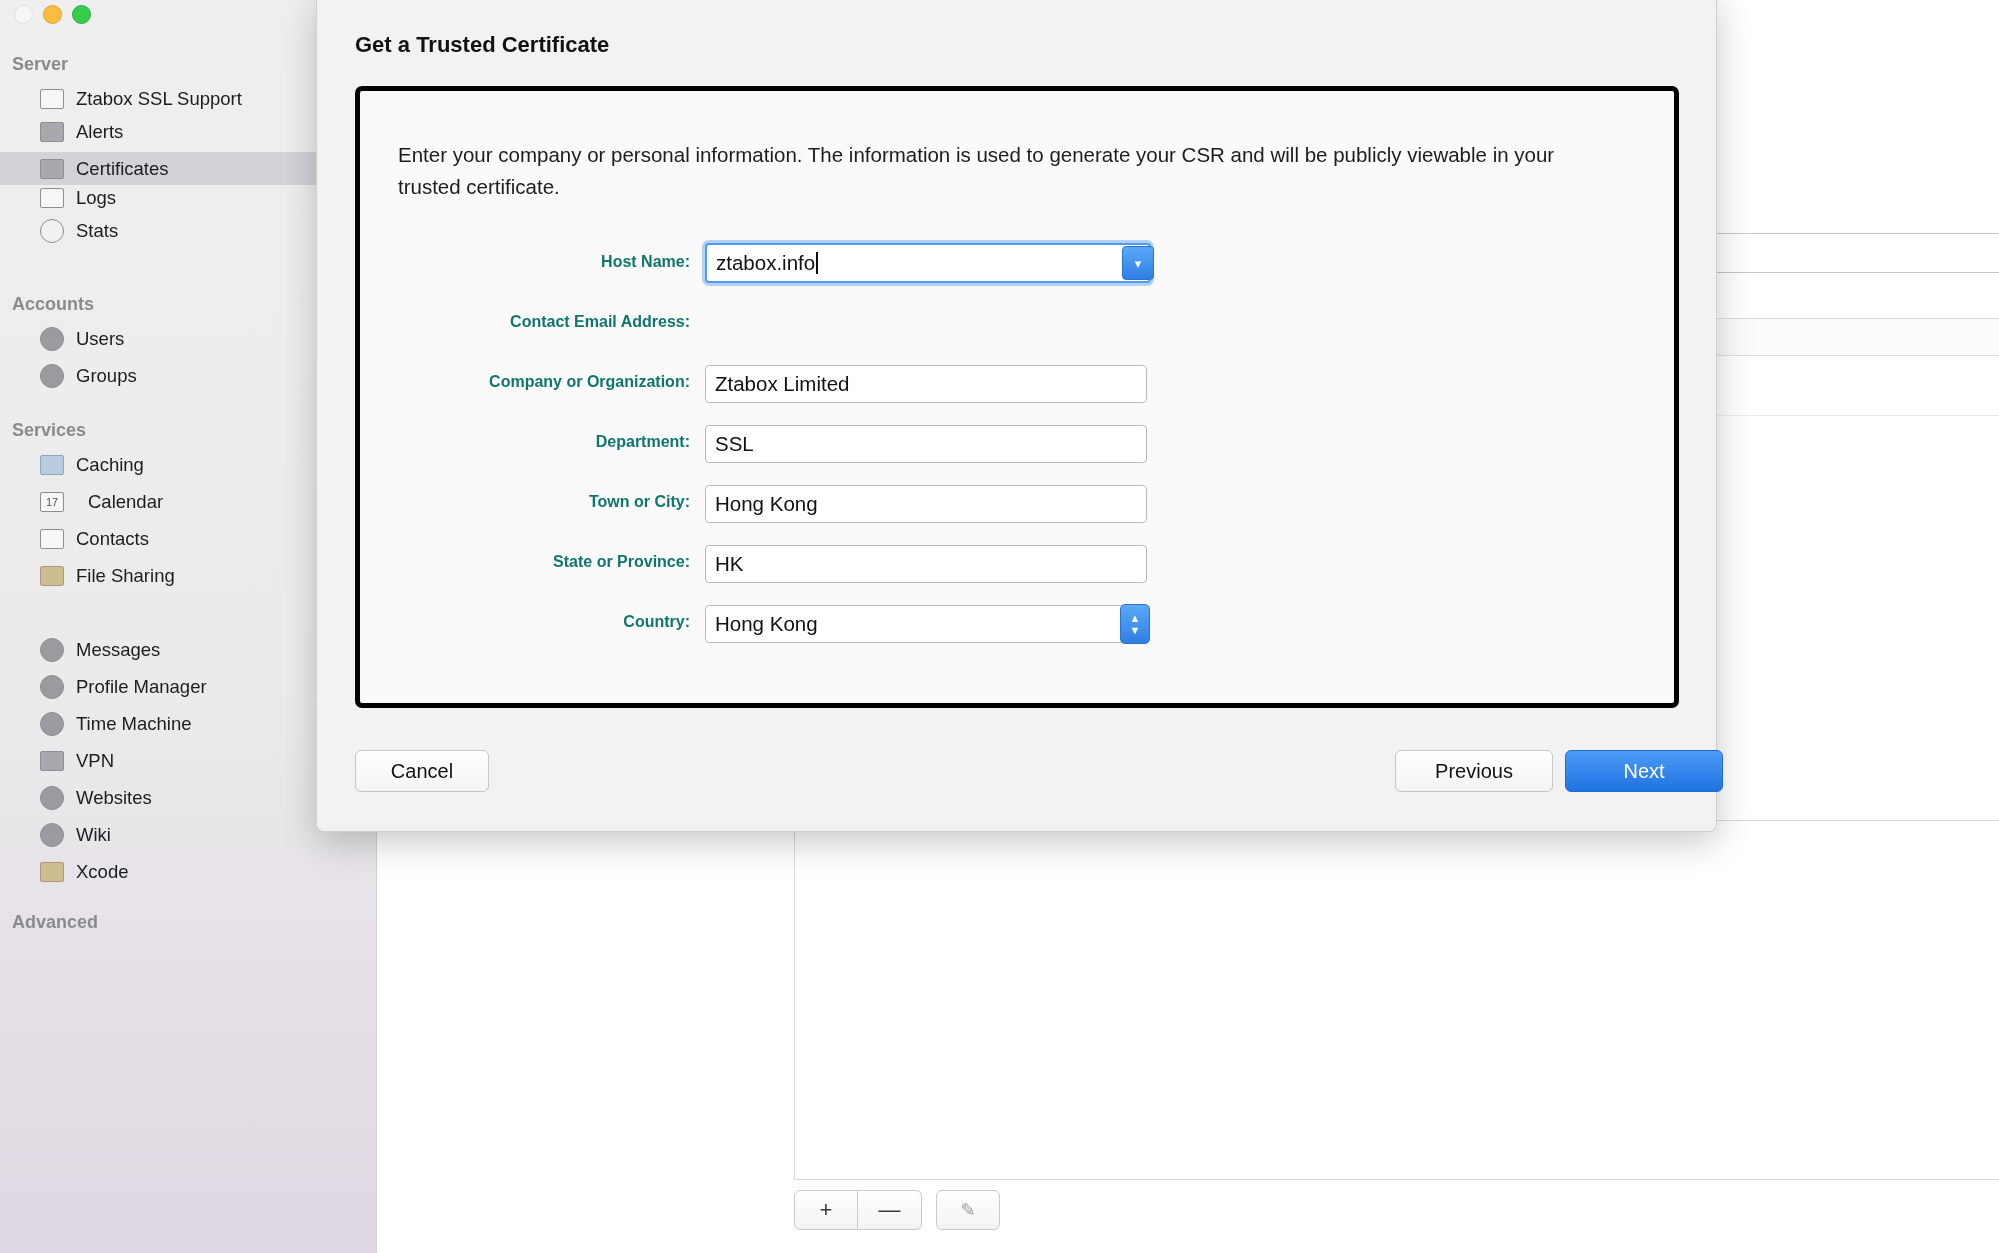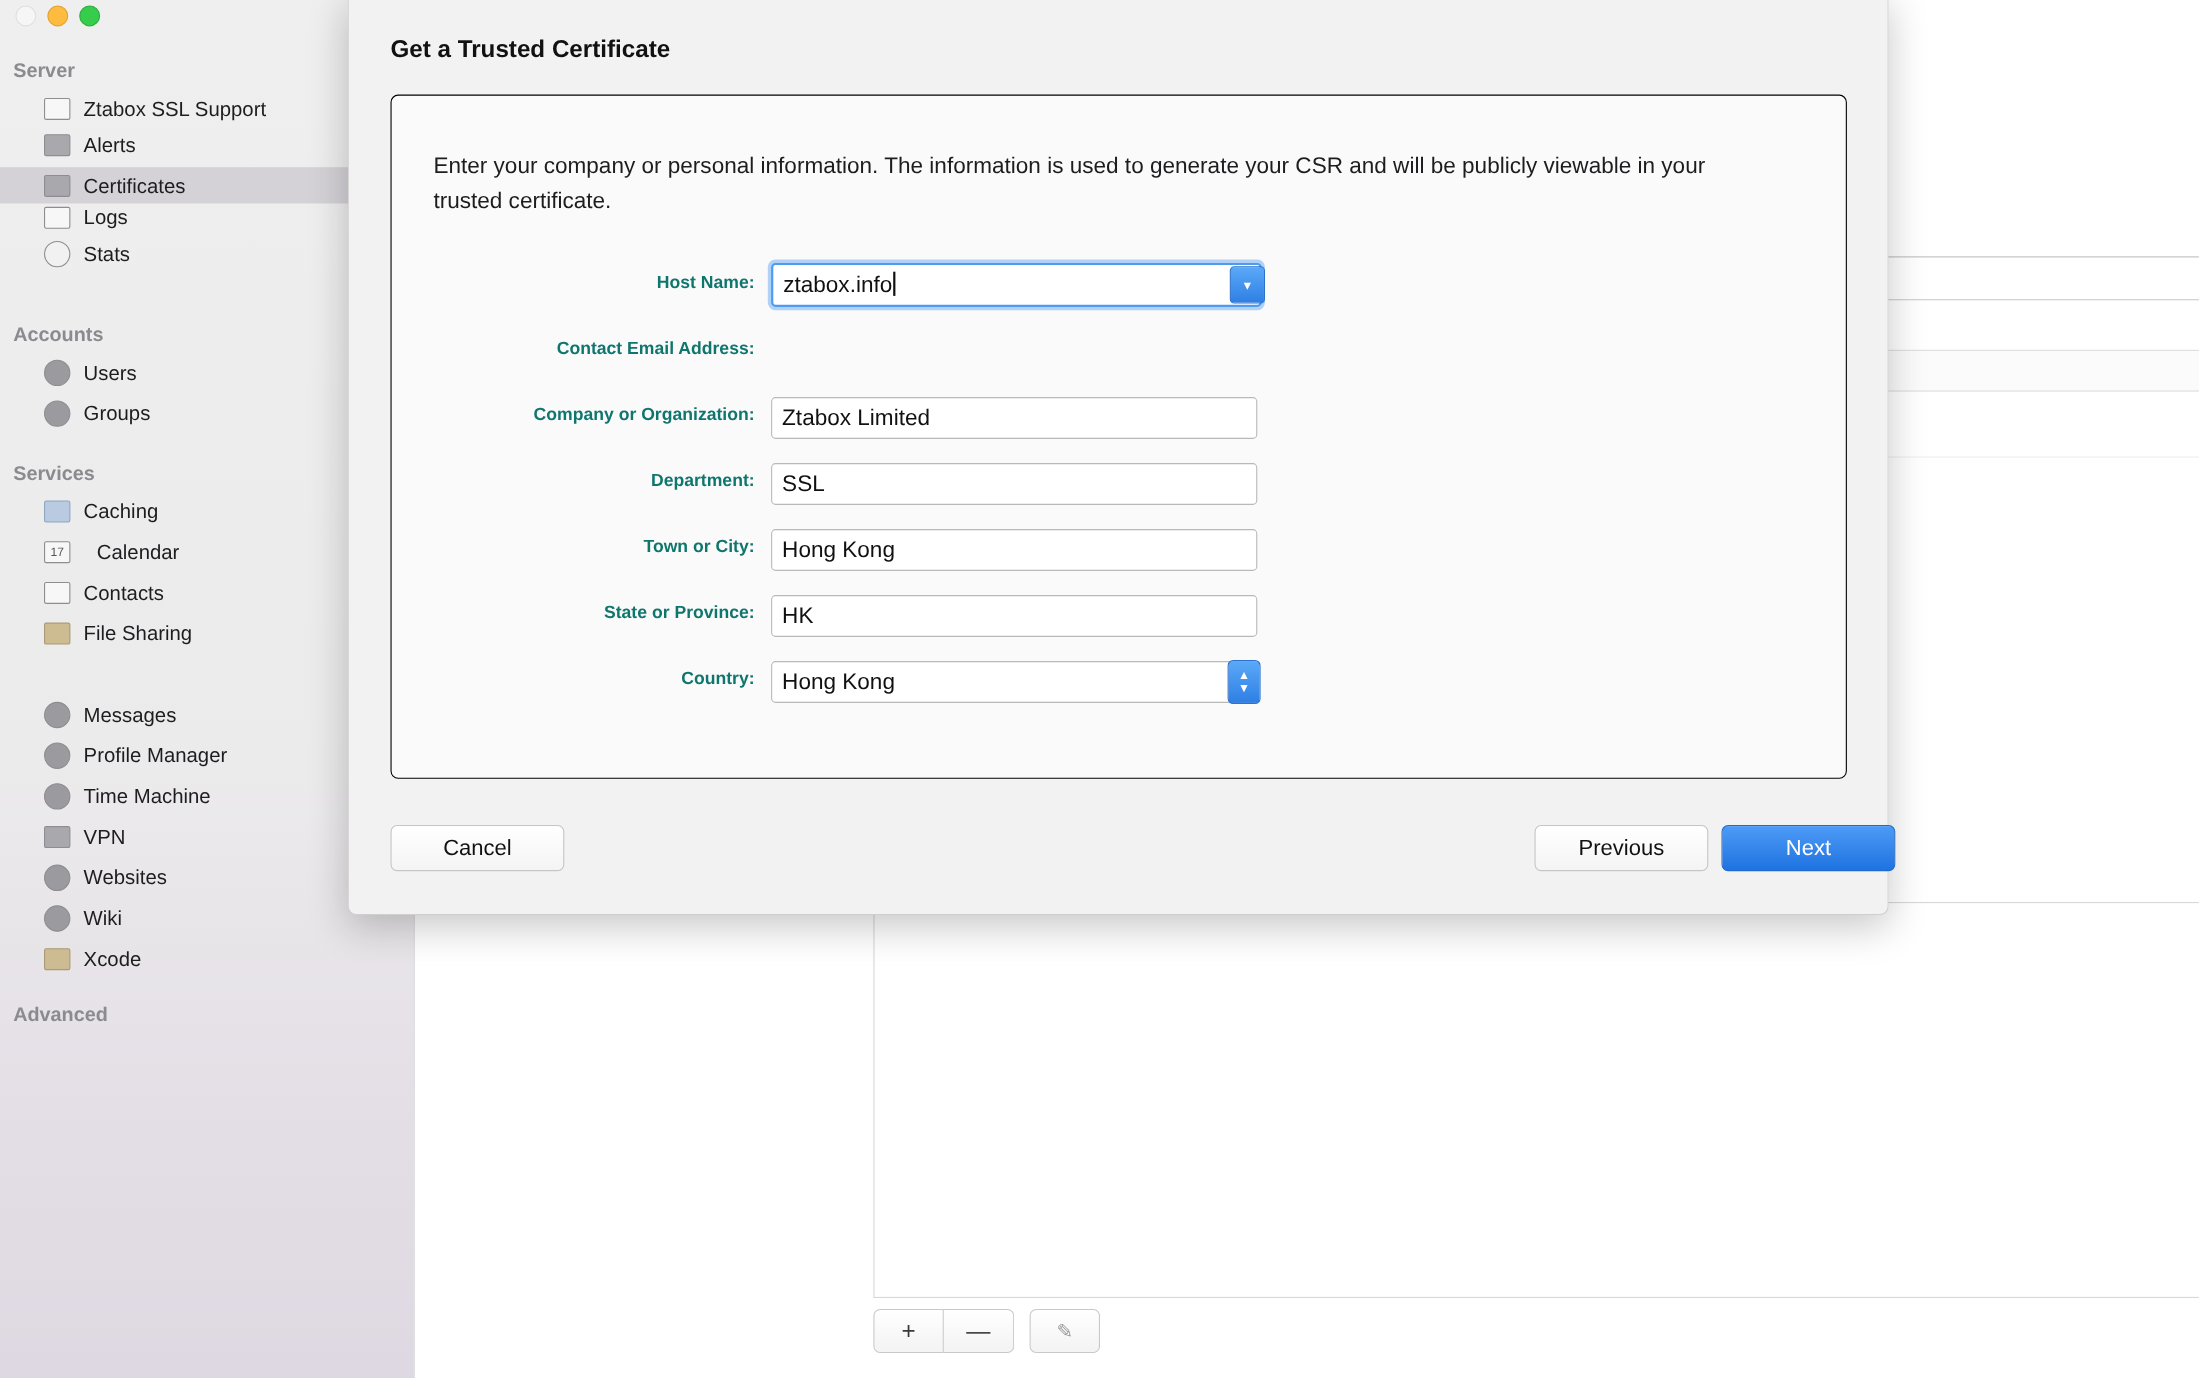--- a/index.html
+++ b/index.html
@@ -179,21 +179,21 @@
     left: 38px; top: 38px;
     font-size: 22px;
     font-weight: bold;
     color: #111;
   }
   .sheet-box {
     position: absolute;
     left: 38px; top: 92px;
     width: 1324px;
     height: 622px;
-    border: 1px solid #000000;
+    border: 5px solid #000000;
     border-radius: 7px;
     background: #fafafa;
     box-sizing: border-box;
   }
   .sheet-desc {
     position: absolute;
     left: 38px; top: 48px;
     width: 1180px;
     font-size: 20.5px;
     line-height: 32px;
@@ -295,21 +295,21 @@
     border-radius: 6px;
     font-size: 20px;
     display: flex;
     align-items: center;
     justify-content: center;
     box-sizing: border-box;
     border: 1px solid #c6c6c6;
     background: linear-gradient(to bottom,#ffffff,#f4f4f4);
     color: #111;
   }
-  .btn.cancel { left: 38px; width: 158px; }
+  .btn.cancel { left: 38px; width: 134px; }
   .btn.previous { left: 1078px; width: 158px; }
   .btn.next {
     left: 1248px; width: 158px;
     background: linear-gradient(to bottom,#4d9bf7,#1f73e0);
     border: 1px solid #1e6ad0;
     color: #ffffff;
   }
 
   
   .sq {

